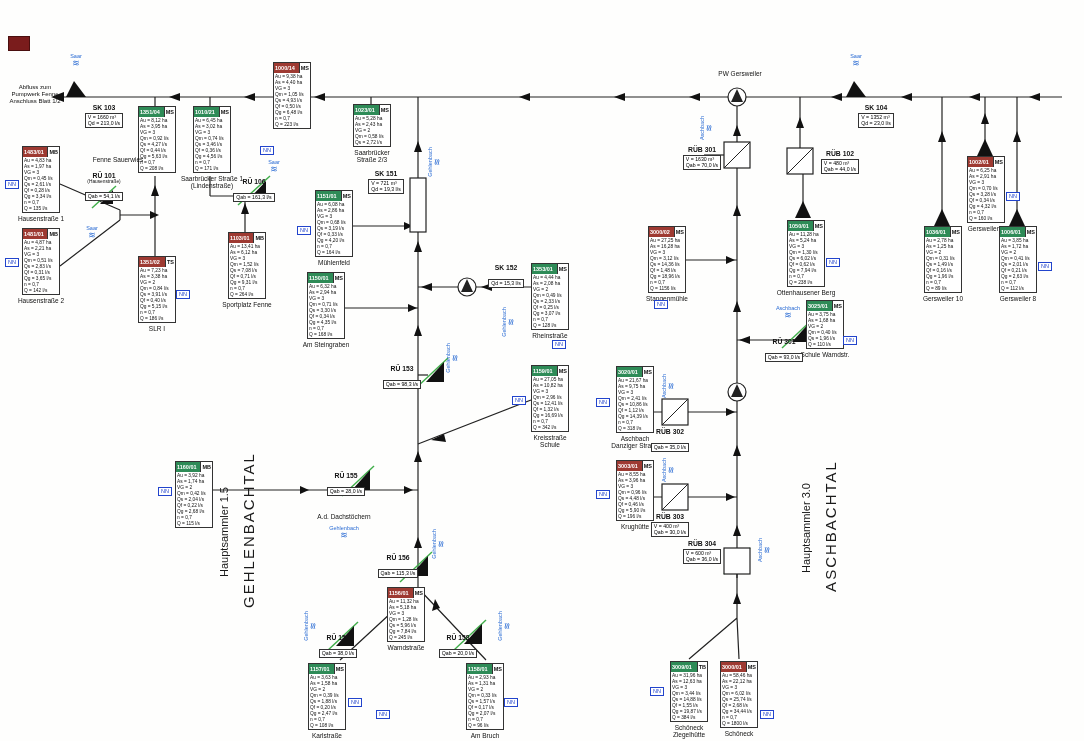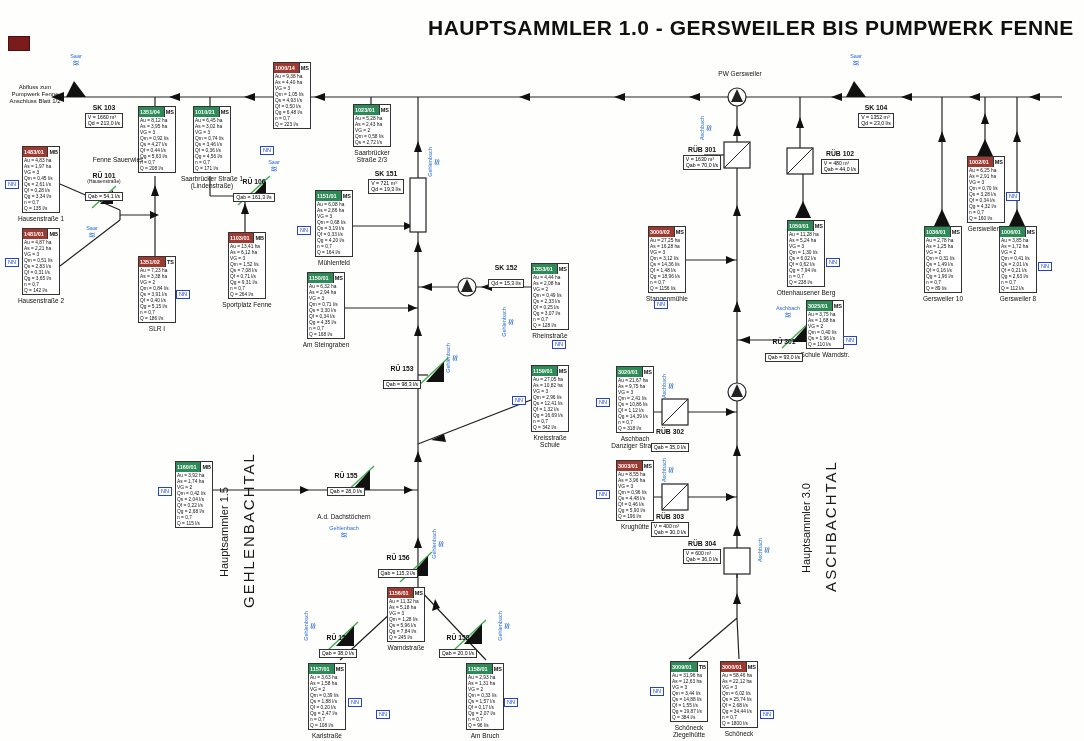--- a/index.html
+++ b/index.html
@@ -32,21 +32,20 @@
   .rtag{position:absolute;z-index:3;width:14px;height:9px;border:1px solid #2244cc;color:#2244cc;font-size:5.5px;line-height:7px;text-align:center;background:#fff}
   .plabel{position:absolute;transform:translateX(-50%);font-size:6.5px;line-height:7px;text-align:center;color:#111;z-index:3;white-space:nowrap}
 </style>
 </head>
 <body>
 
 <div id="canvas">
 
   <div id="corner-marker"></div>
 
-  <h1 id="title">HAUPTSAMMLER 1.0 - GERSWEILER BIS PUMPWERK FENNE</h1>
 
   <div id="outfall">
     <div>Abfluss zum</div>
     <div>Pumpwerk Fenne</div>
     <div>Anschluss Blatt 1/2</div>
   </div>
 
   <div class="rot rot-small" style="left:224px;top:532px">Hauptsammler 1.5</div>
   <div class="rot rot-big" style="left:248px;top:530px">GEHLENBACHTAL</div>
   <div class="rot rot-small" style="left:806px;top:528px">Hauptsammler 3.0</div>

